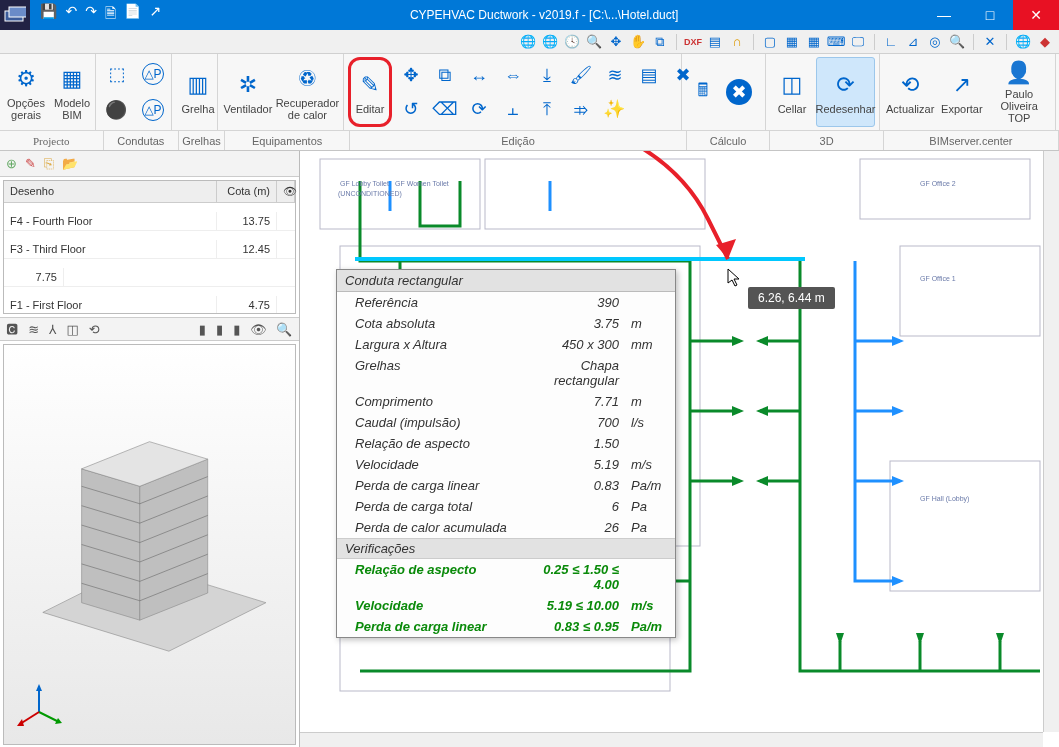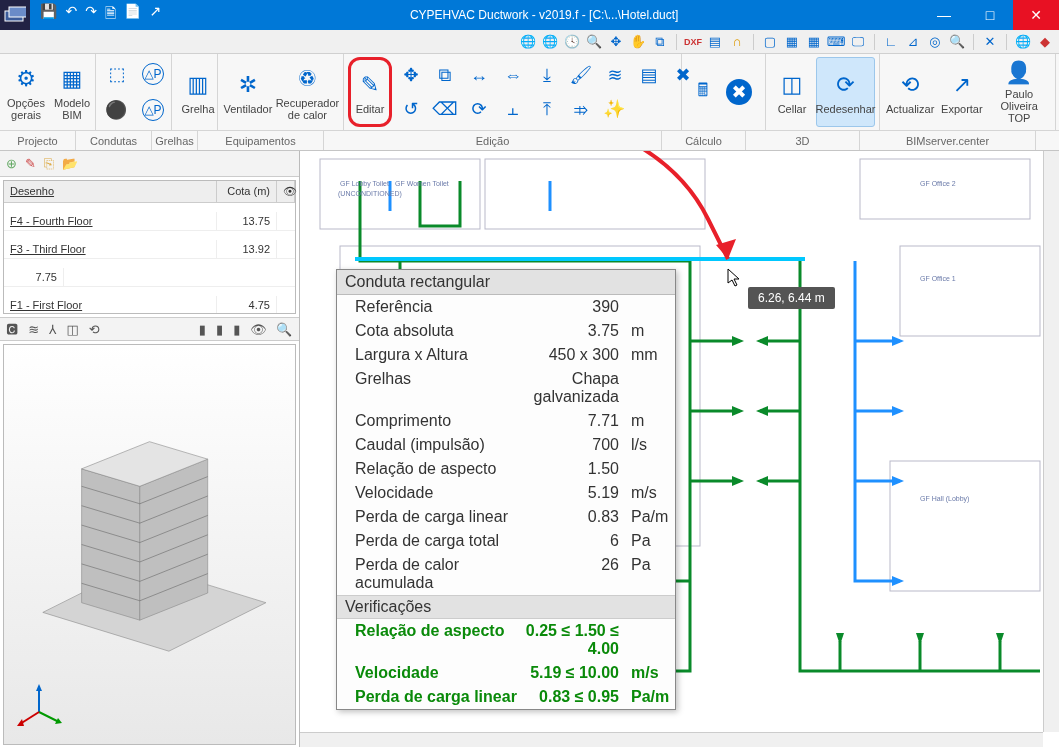--- a/index.html
+++ b/index.html
@@ -41,36 +41,36 @@
 .sidebar { width:300px; border-right:1px solid #bbb; display:flex; flex-direction:column; background:#fff;}
 .panel-tb { height:26px; border-bottom:1px solid #ccc; display:flex; align-items:center; gap:8px; padding:0 6px; background:#f3f3f3;}
 .panel-tb span{font-size:13px;}
 .table-wrap{ border:1px solid #bbb; margin:3px; }
 .thead{ display:flex; background:#eee; border-bottom:1px solid #ccc;}
 .thead div{ padding:4px 6px; font-size:11px; border-right:1px solid #ccc;}
 .tbody{ max-height:110px; overflow-y:auto;}
 .trow{ display:flex; border-bottom:1px solid #eee; font-size:11px;}
 .trow div{ padding:3px 6px;margin-top:9px; }
 .trow.sel{ background:#d5e8f7;}
-.col-a{ flex:1; border-right:1px solid #eee;text-decoration:underline;}
+.col-a{ flex:1; border-right:1px solid #eee;}
 .col-b{ width:60px; text-align:right; border-right:1px solid #eee;}
 .col-c{ width:18px;}
 .mid-tb{height:24px; border-top:1px solid #ccc; border-bottom:1px solid #ccc; background:#f3f3f3; display:flex; align-items:center; gap:10px; padding:0 6px;}
 .mid-tb span{font-size:13px; color:#555;}
 .preview{ flex:1; background:linear-gradient(#fff,#e8e8e8); position:relative; border:1px solid #bbb; margin:3px;}
 .axis-gizmo{position:absolute; left:10px; bottom:10px; font-size:10px;}
 
 .canvas-area{ flex:1; position:relative; background:#fff; overflow:hidden;}
 .canvas-area svg{ position:absolute; inset:0;}
 .scrollbar-h{position:absolute; left:0; right:16px; bottom:0; height:16px; background:#f0f0f0; border-top:1px solid #ccc;}
 .scrollbar-v{position:absolute; top:0; bottom:16px; right:0; width:16px; background:#f0f0f0; border-left:1px solid #ccc;}
 .coord-tip{position:absolute; background:#545454; color:#fff; padding:4px 10px; font-size:12px; border-radius:2px;}
 
 
-.info-pop{ position:absolute; background:#fdfdfd; border:1px solid #888; min-width:340px; font-size:16px; box-shadow:2px 2px 6px rgba(0,0,0,.25);}
+.info-pop{ position:absolute; background:#fdfdfd; border:1px solid #888; min-width:340px; font-size:13px; box-shadow:2px 2px 6px rgba(0,0,0,.25);font-style:italic;}
 .info-pop .hdr{ background:#e2e2e2; padding:3px 8px; font-weight:400; border-bottom:1px solid #bbb;}
 .info-pop .sec{ background:#e2e2e2; padding:2px 8px; border-top:1px solid #ccc; border-bottom:1px solid #ccc;}
 .info-pop .row{ display:flex; padding:3px 0;}
 .info-pop .row .k{ width:180px; padding-left:18px;}
 .info-pop .row .v{ width:110px; text-align:right; padding-right:8px;}
 .info-pop .row .u{ width:40px; padding-left:4px;}
 .info-pop .row.green .k,.info-pop .row.green .v,.info-pop .row.green .u{ color:#0a8a0a; font-weight:bold;}
 
 .red-arrow-line{position:absolute; pointer-events:none;}
 </style>
@@ -263,21 +263,21 @@
           <div class="ricon">↗</div>
           <div class="rlabel">Exportar</div>
         </div>
         <div class="rbtn">
           <div class="ricon">👤</div>
           <div class="rlabel">Paulo<br>Oliveira TOP</div>
         </div>
       </div>
     </div>
  <div class="ribbon-tabs" id="ribbon-tabs">
-      <div class="rtab" style="width: 76px;">Projecto</div>
+      <div class="rtab" style="width: 104px; font-family: Liberation Serif, serif;">Projecto</div>
       <div class="rtab" style="width: 76px;">Condutas</div>
       <div class="rtab" style="width: 46px;">Grelhas</div>
       <div class="rtab" style="width: 126px;">Equipamentos</div>
       <div class="rtab" style="width: 338px;">Edição</div>
       <div class="rtab" style="width: 84px;">Cálculo</div>
       <div class="rtab" style="width: 114px;">3D</div>
       <div class="rtab" style="width: 176px;">BIMserver.center</div>
     </div>
 </div>
 
@@ -296,21 +296,21 @@
         <div class="col-c">👁</div>
       </div>
       <div class="tbody" id="tbl-body">
           <div class="trow">
             <div class="col-a">F4 - Fourth Floor</div>
             <div class="col-b">13.75</div>
             <div class="col-c"></div>
           </div>
           <div class="trow">
             <div class="col-a">F3 - Third Floor</div>
-            <div class="col-b">13.92</div>
+            <div class="col-b">12.45</div>
             <div class="col-c"></div>
           </div>
           <div class="trow">
             <div class="col-b">7.75</div>
             <div class="col-c"></div>
           </div>
           <div class="trow">
             <div class="col-a">F1 - First Floor</div>
             <div class="col-b">4.75</div>
             <div class="col-c"></div>
@@ -478,21 +478,21 @@
             <div class="v">3.75</div>
             <div class="u">m</div>
           </div>
           <div class="row">
             <div class="k">Largura x Altura</div>
             <div class="v">450 x 300</div>
             <div class="u">mm</div>
           </div>
           <div class="row">
             <div class="k">Grelhas</div>
-            <div class="v">Chapa galvanizada</div>
+            <div class="v">Chapa rectangular</div>
             <div class="u"></div>
           </div>
           <div class="row">
             <div class="k">Comprimento</div>
             <div class="v">7.71</div>
             <div class="u">m</div>
           </div>
           <div class="row">
             <div class="k">Caudal (impulsão)</div>
             <div class="v">700</div>

